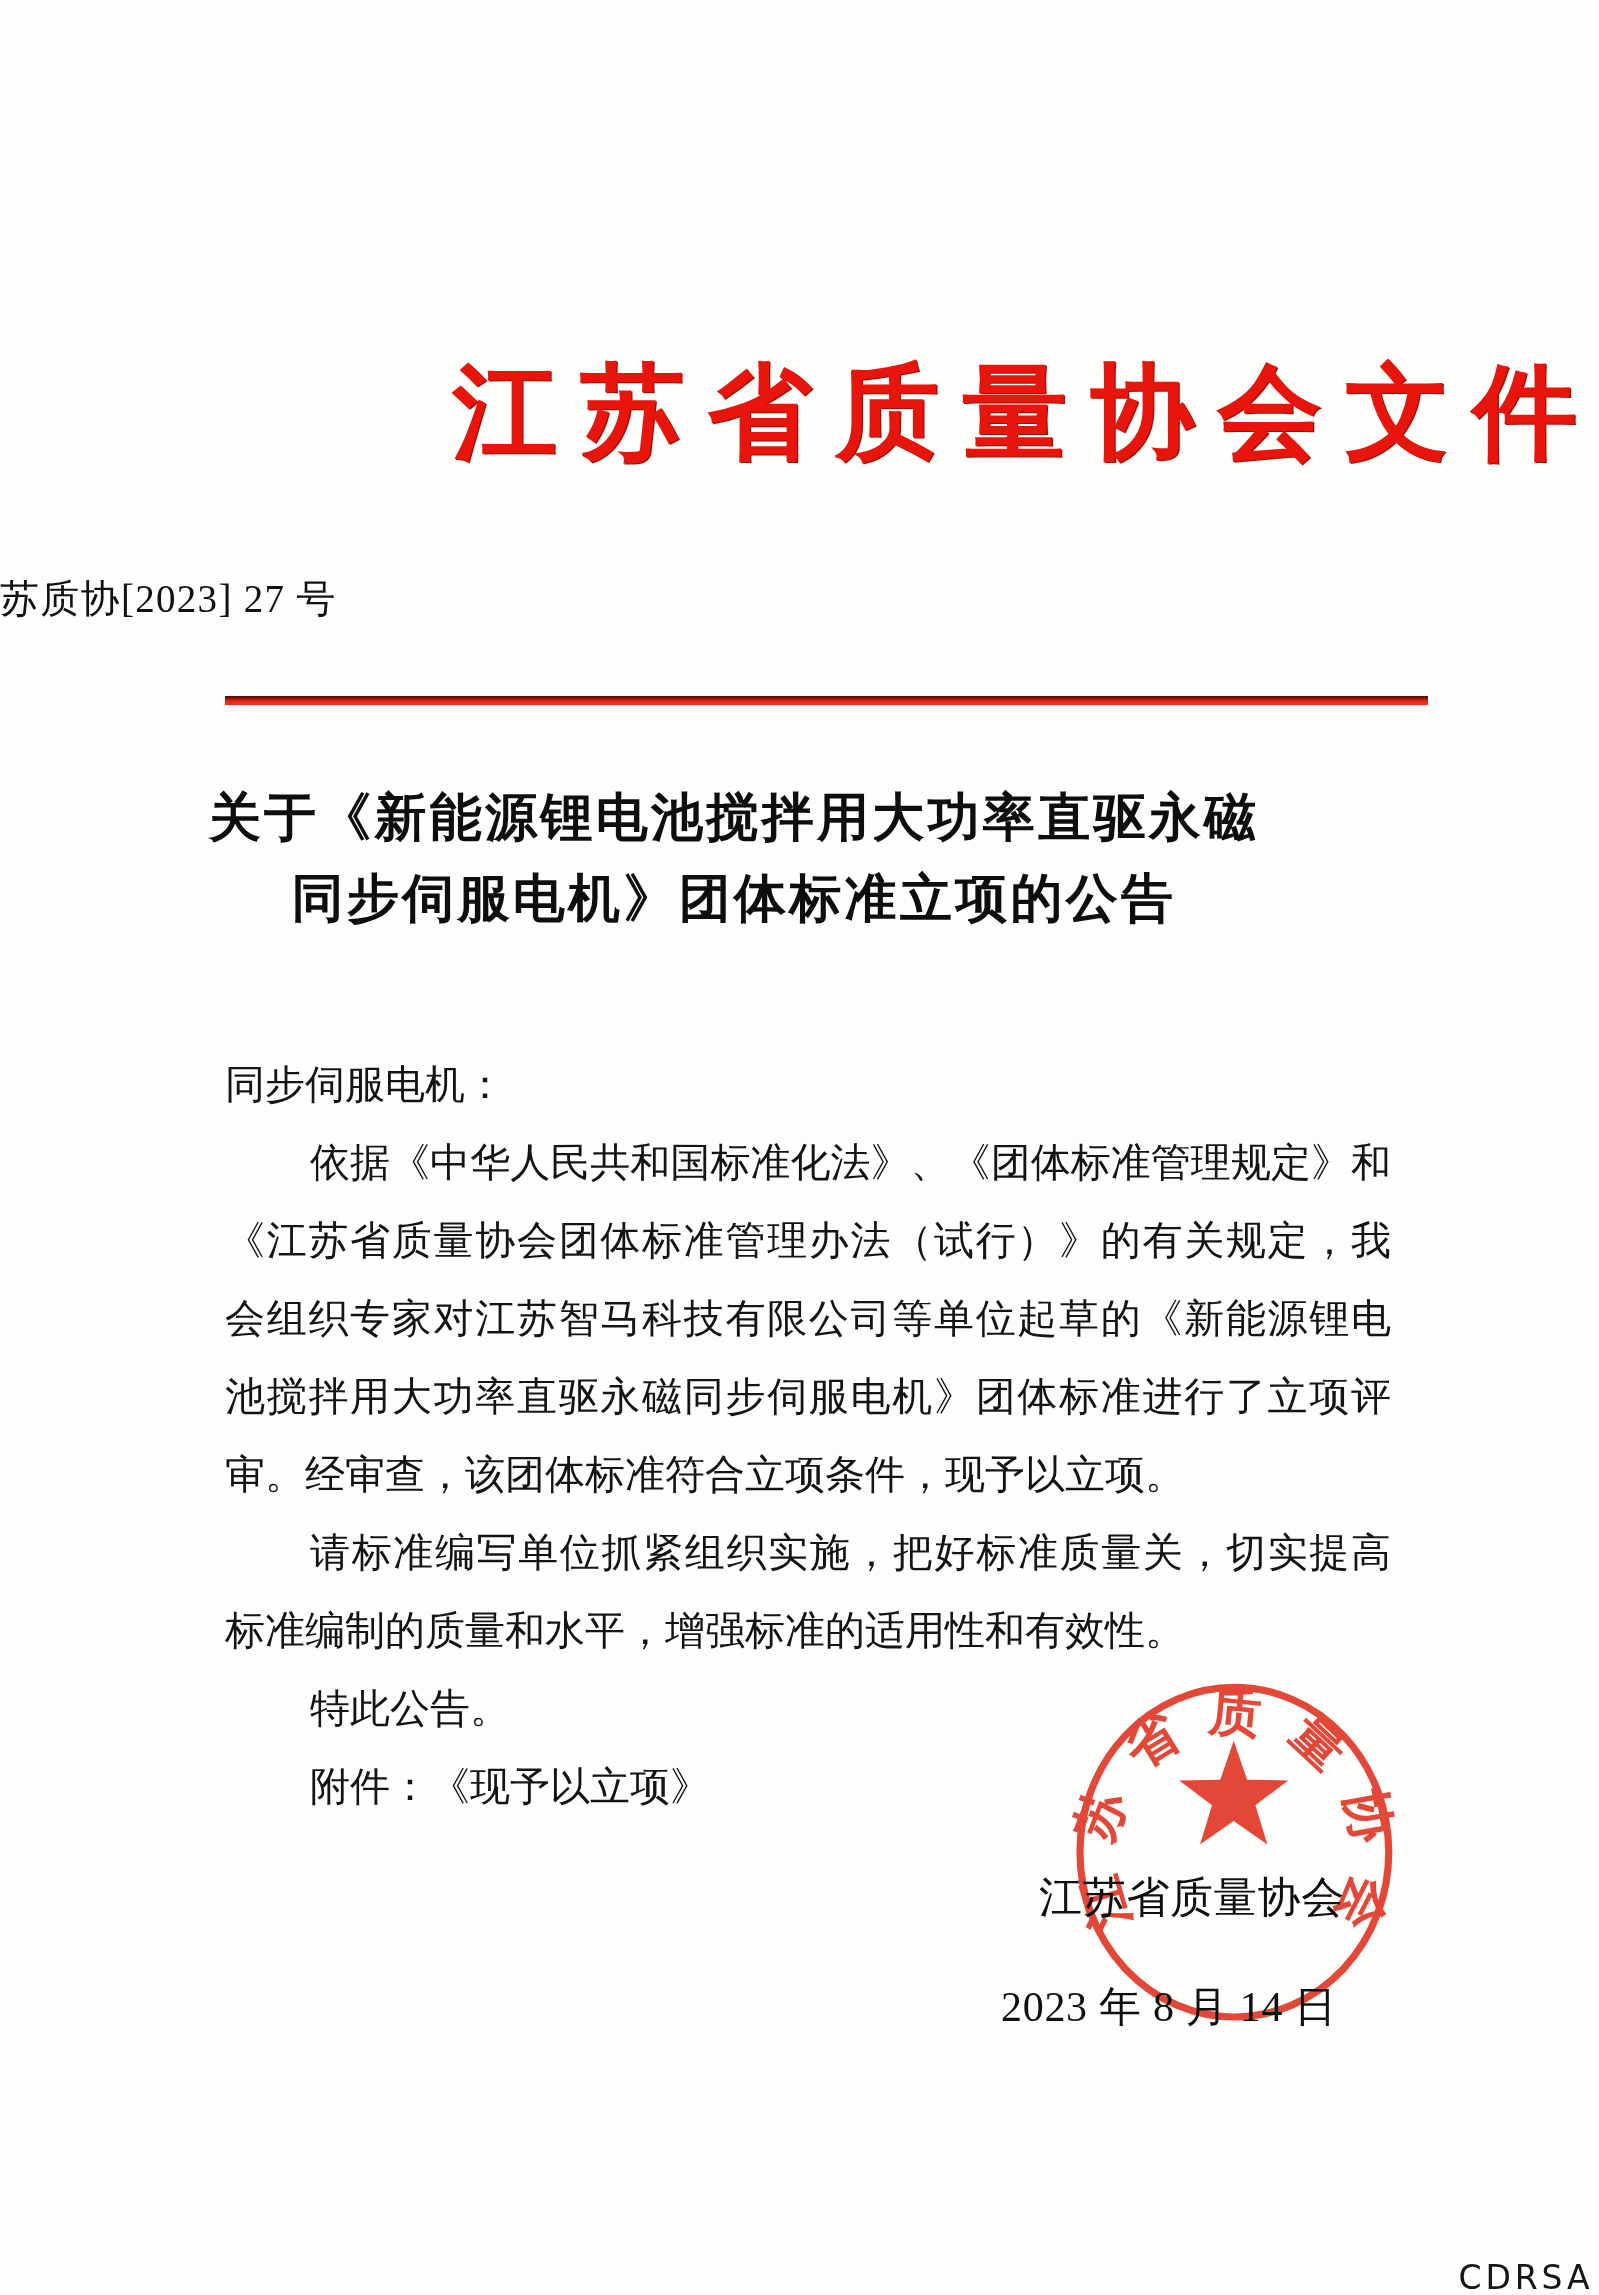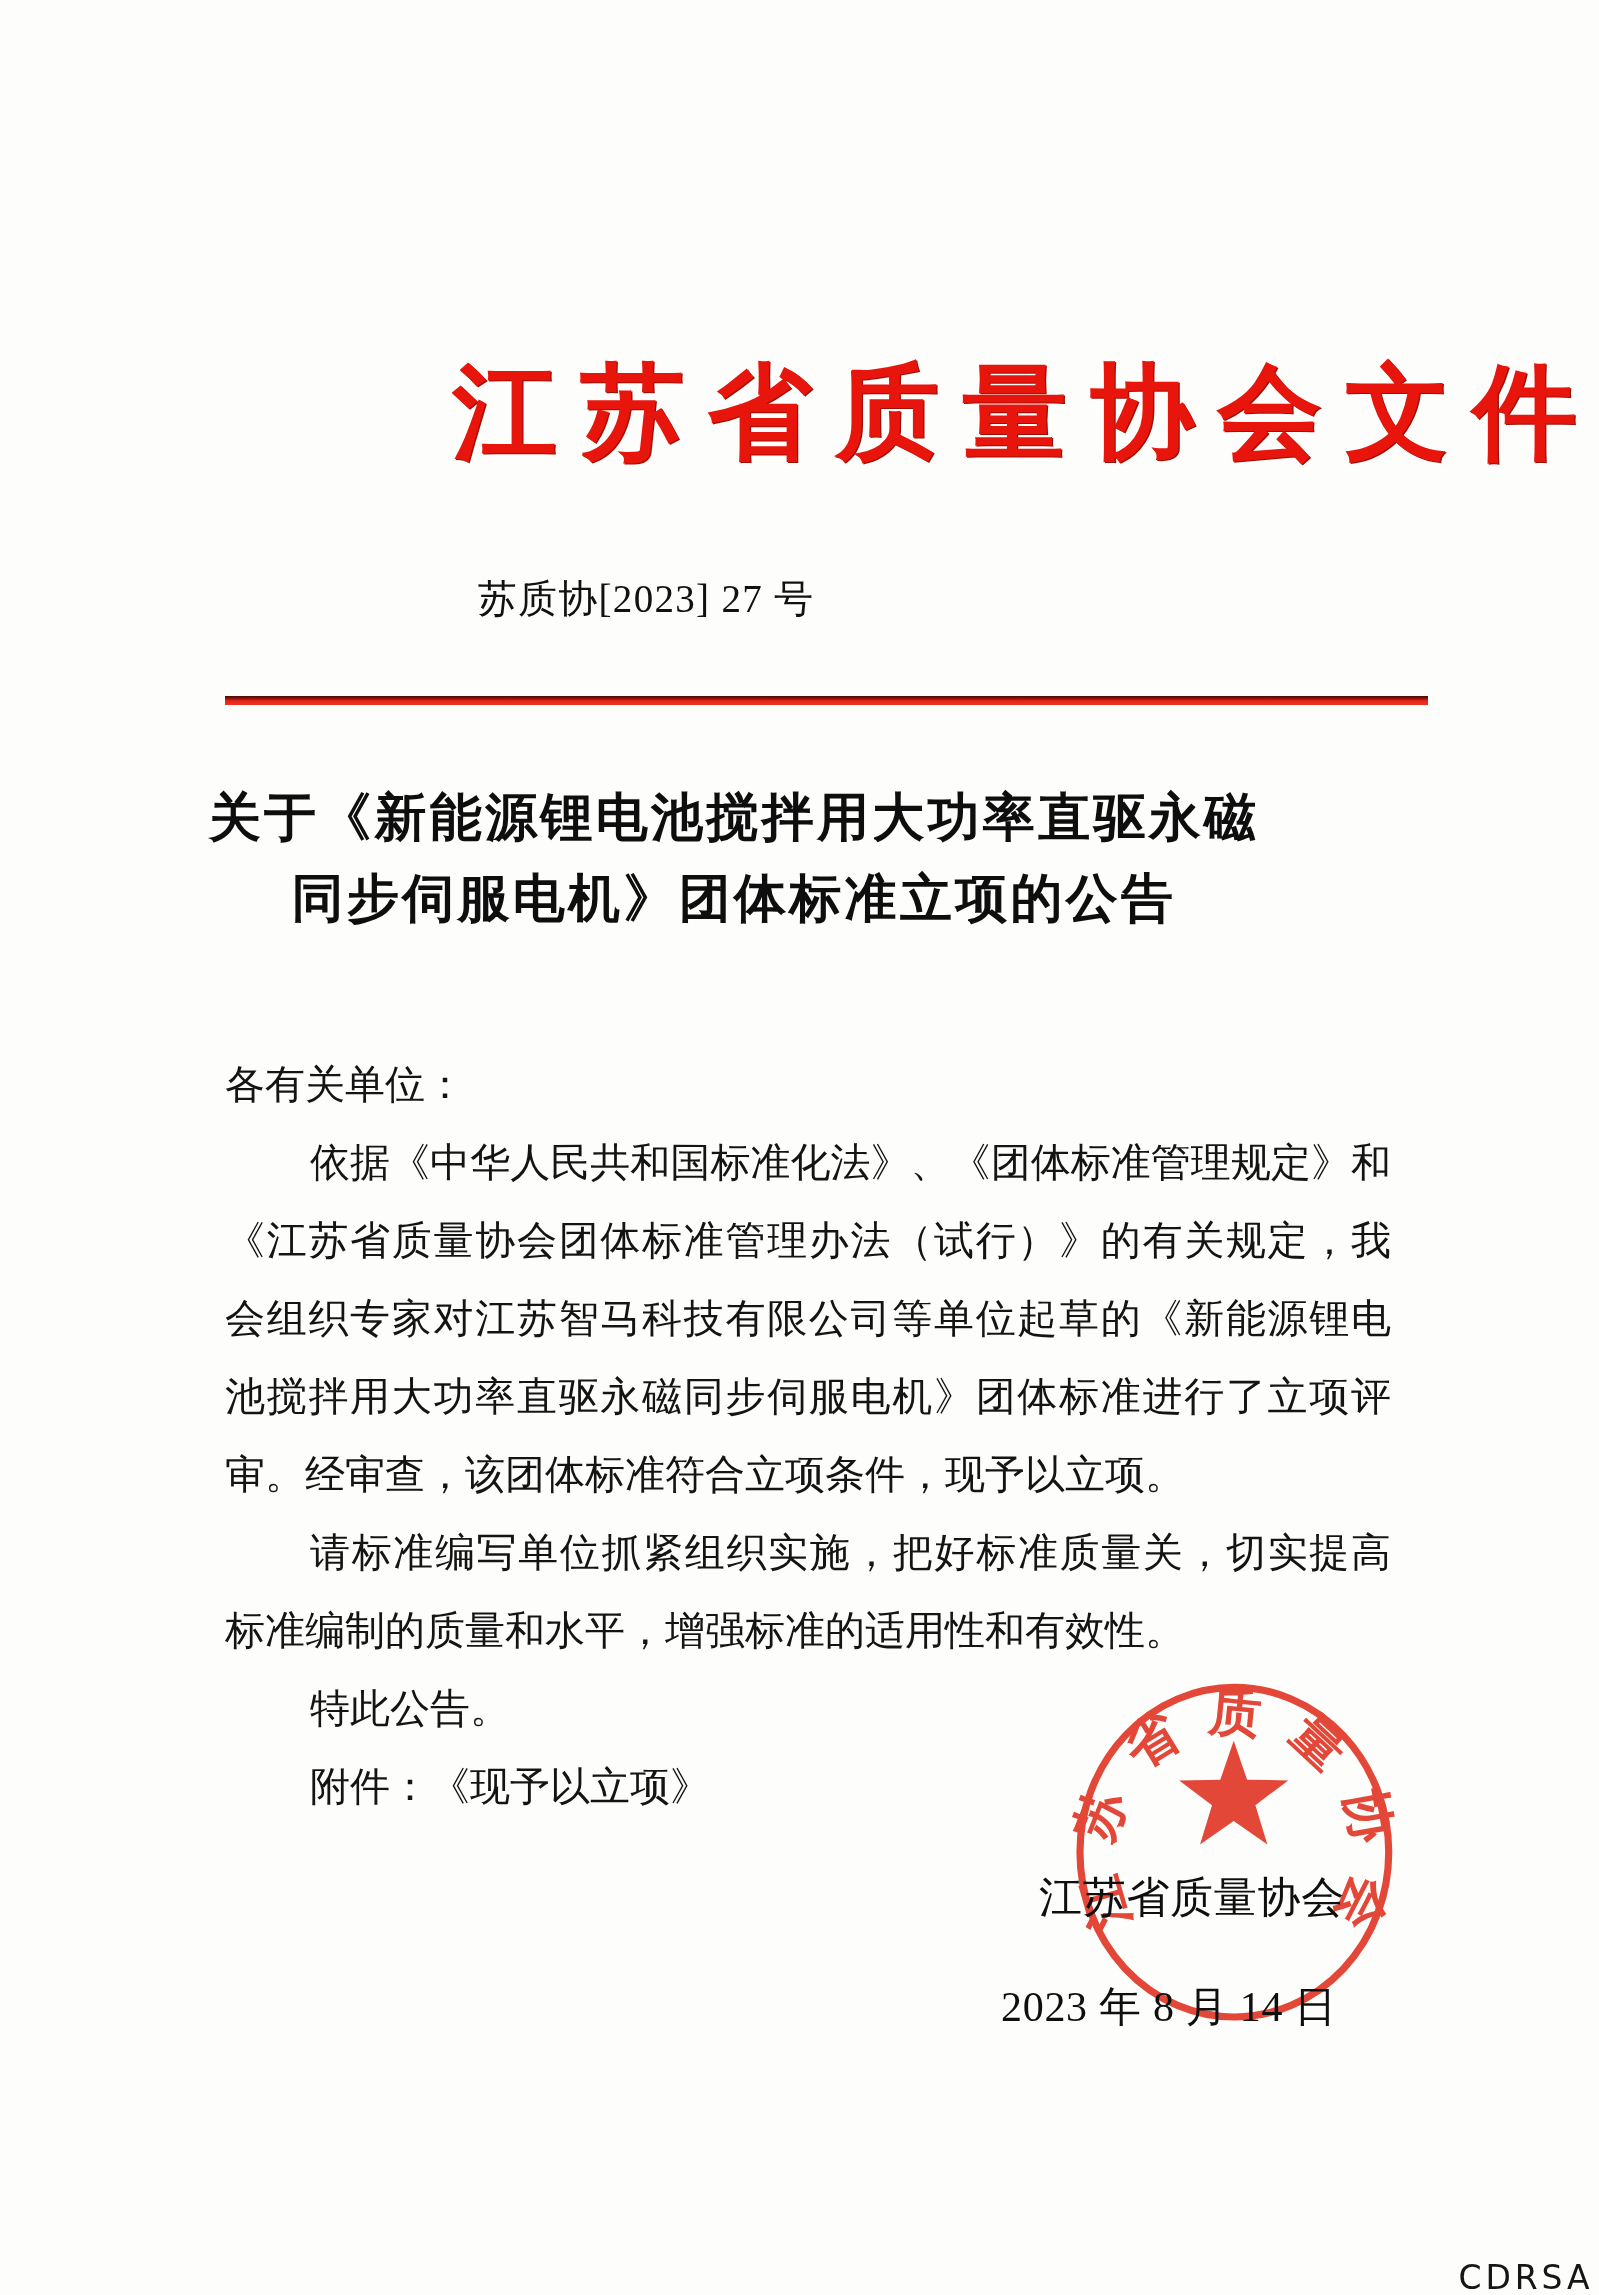--- a/index.html
+++ b/index.html
@@ -19,21 +19,20 @@
     text-align: right;
     font-size: 104px; font-weight: 900;
     letter-spacing: 23.5px; text-indent: 23.5px;
     color: #e8150d;
     text-shadow: 1.3px 1.3px 0 #9b0f06;
     white-space: nowrap;
   }
 
   .doc-number {
     left: 0; top: 572px; width: 1292px;
-    text-align: center;
     font-size: 39px; letter-spacing: 1.3px;
     color: #111;
     white-space: nowrap;
   }
 
   .red-line {
     left: 225px; top: 696px; width: 1203px; height: 8.5px;
     background: linear-gradient(180deg, #450904 0%, #8a1009 25%, #e8251a 55%, #ee3322 100%);
   }
 
@@ -89,21 +88,21 @@
 <div class="abs doc-number">苏质协[2023] 27 号</div>
 
 <div class="abs red-line"></div>
 
 <div class="abs announce-title">
   <div>关于《新能源锂电池搅拌用大功率直驱永磁</div>
   <div>同步伺服电机》团体标准立项的公告</div>
 </div>
 
 <div class="abs body-block">
-  <div class="line">各有关单位：</div>
+  <div class="line">同步伺服电机：</div>
   <div class="line fill indent">依据《中华人民共和国标准化法》、《团体标准管理规定》和</div>
   <div class="line fill">《江苏省质量协会团体标准管理办法（试行）》的有关规定，我</div>
   <div class="line fill">会组织专家对江苏智马科技有限公司等单位起草的《新能源锂电</div>
   <div class="line fill">池搅拌用大功率直驱永磁同步伺服电机》团体标准进行了立项评</div>
   <div class="line">审。经审查，该团体标准符合立项条件，现予以立项。</div>
   <div class="line fill indent">请标准编写单位抓紧组织实施，把好标准质量关，切实提高</div>
   <div class="line">标准编制的质量和水平，增强标准的适用性和有效性。</div>
   <div class="line indent">特此公告。</div>
   <div class="line indent">附件：《现予以立项》</div>
 </div>

